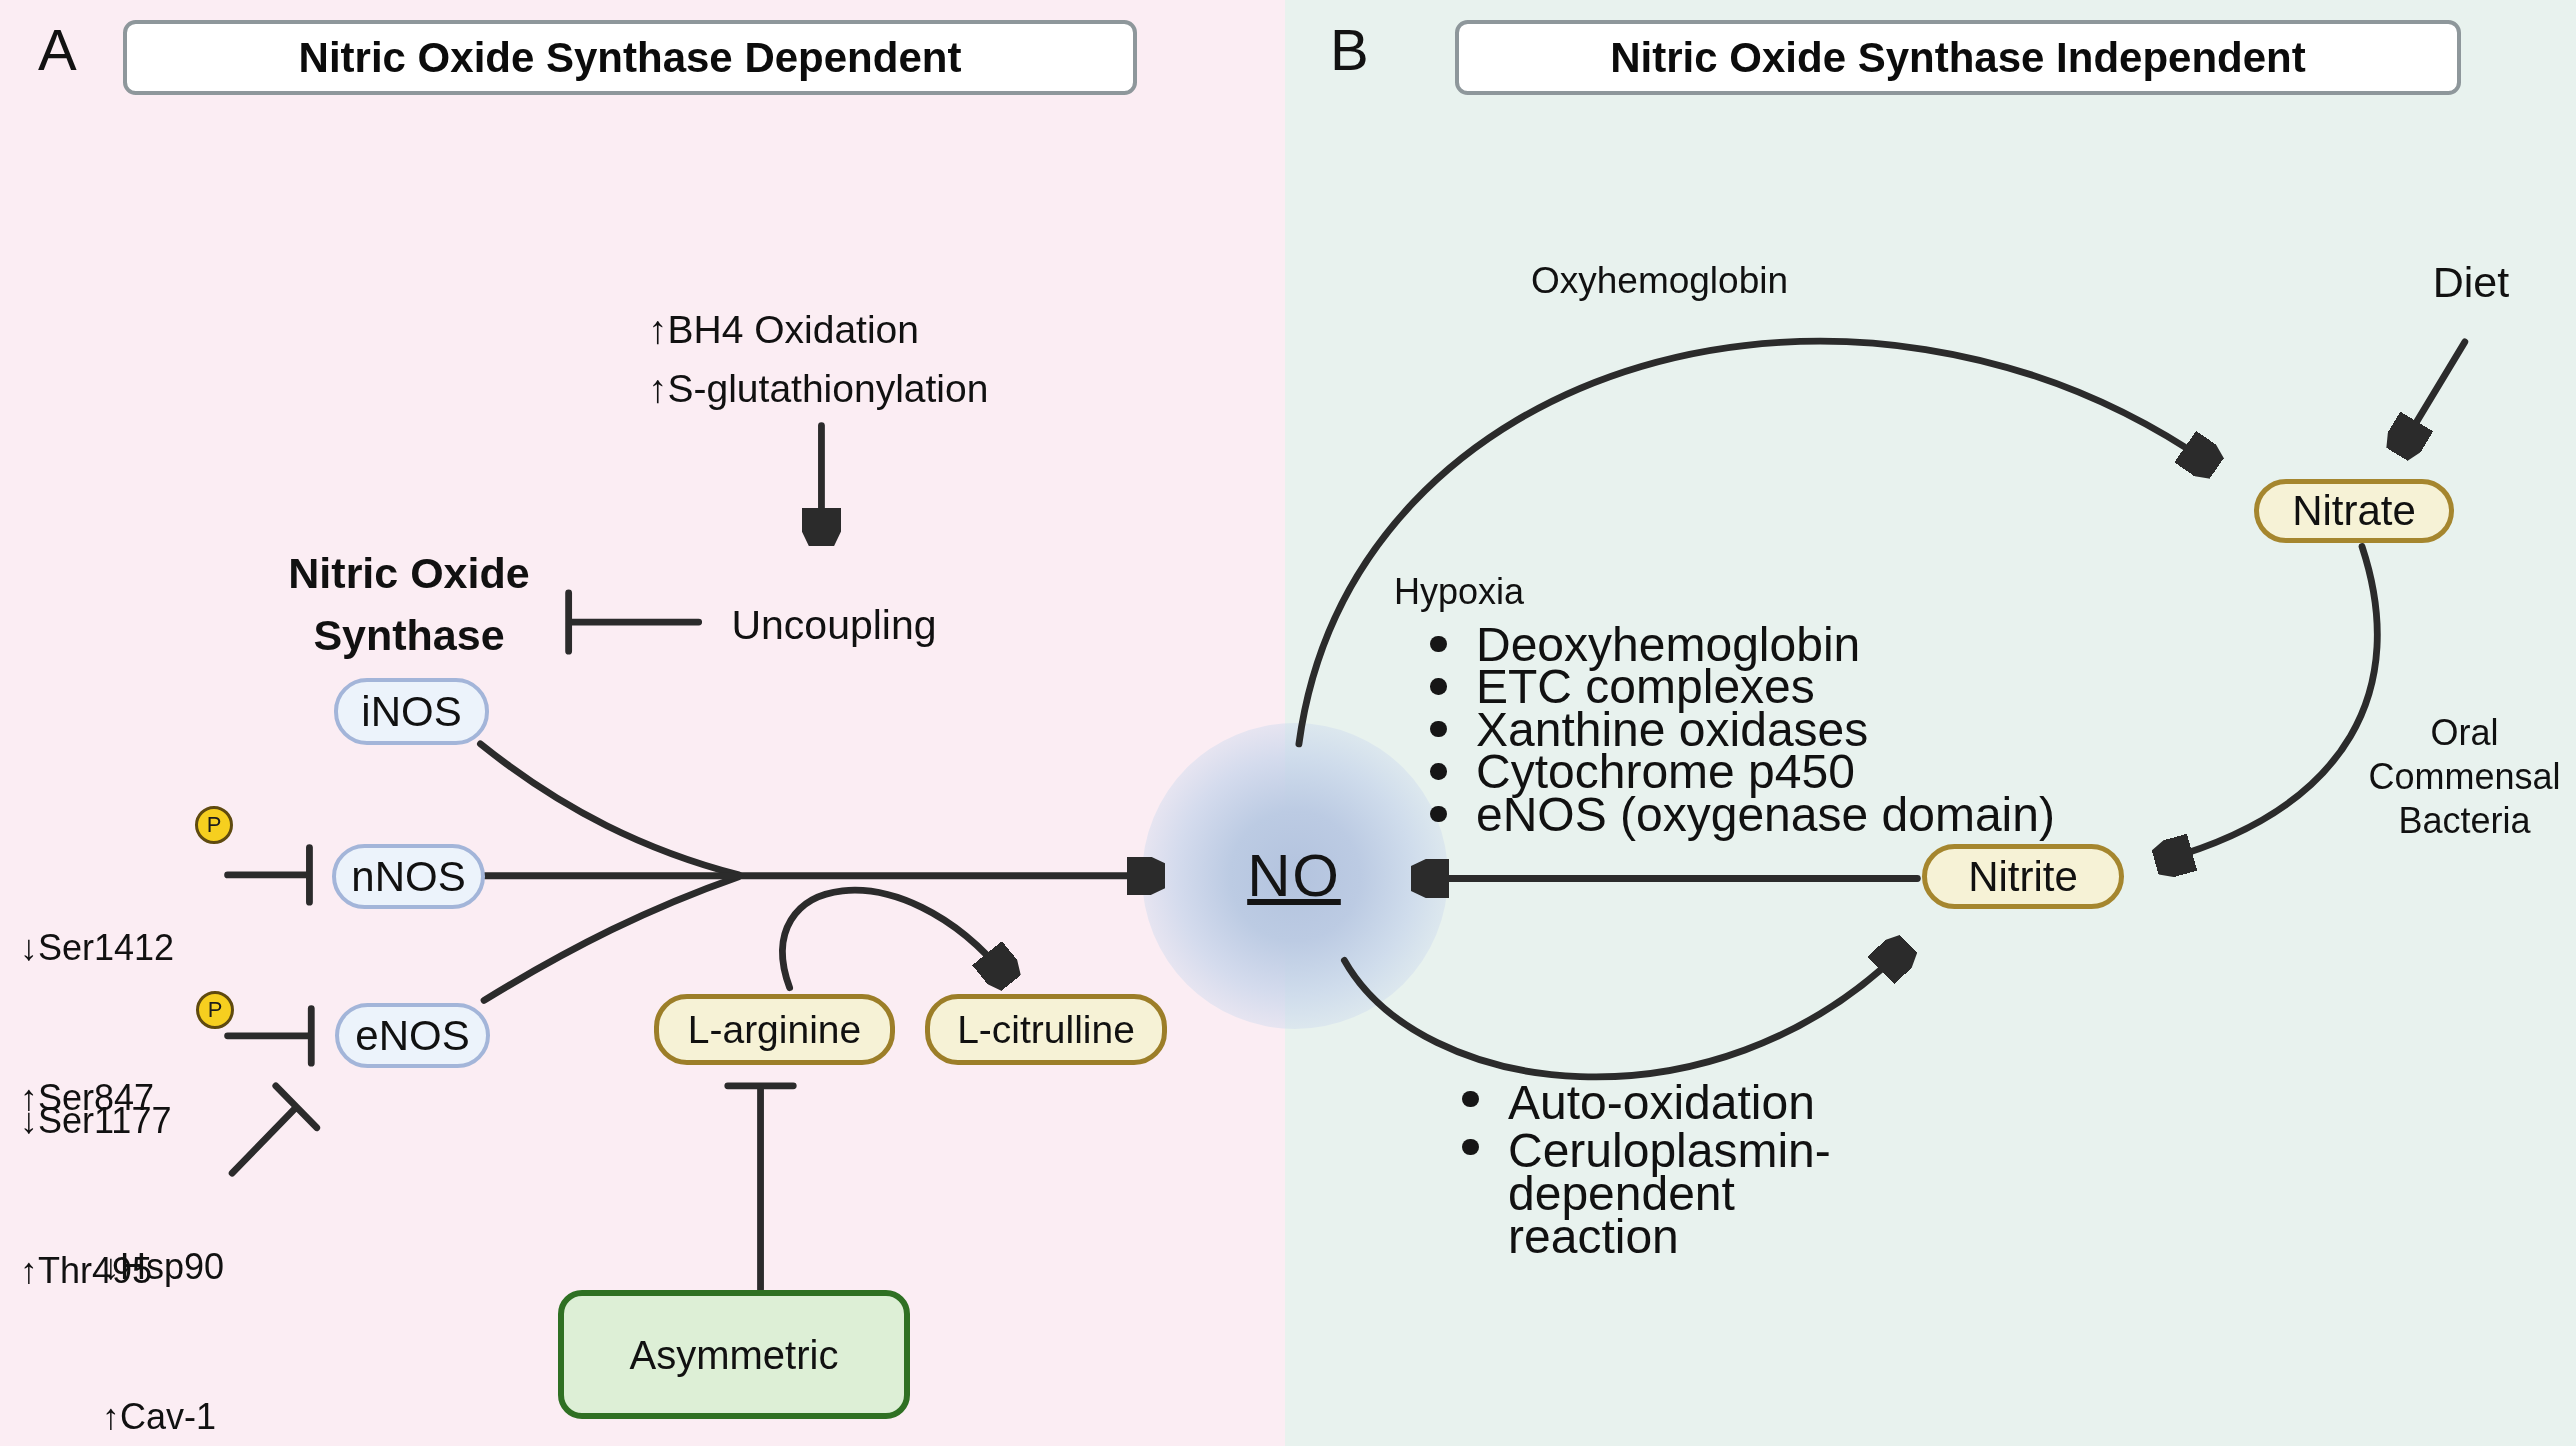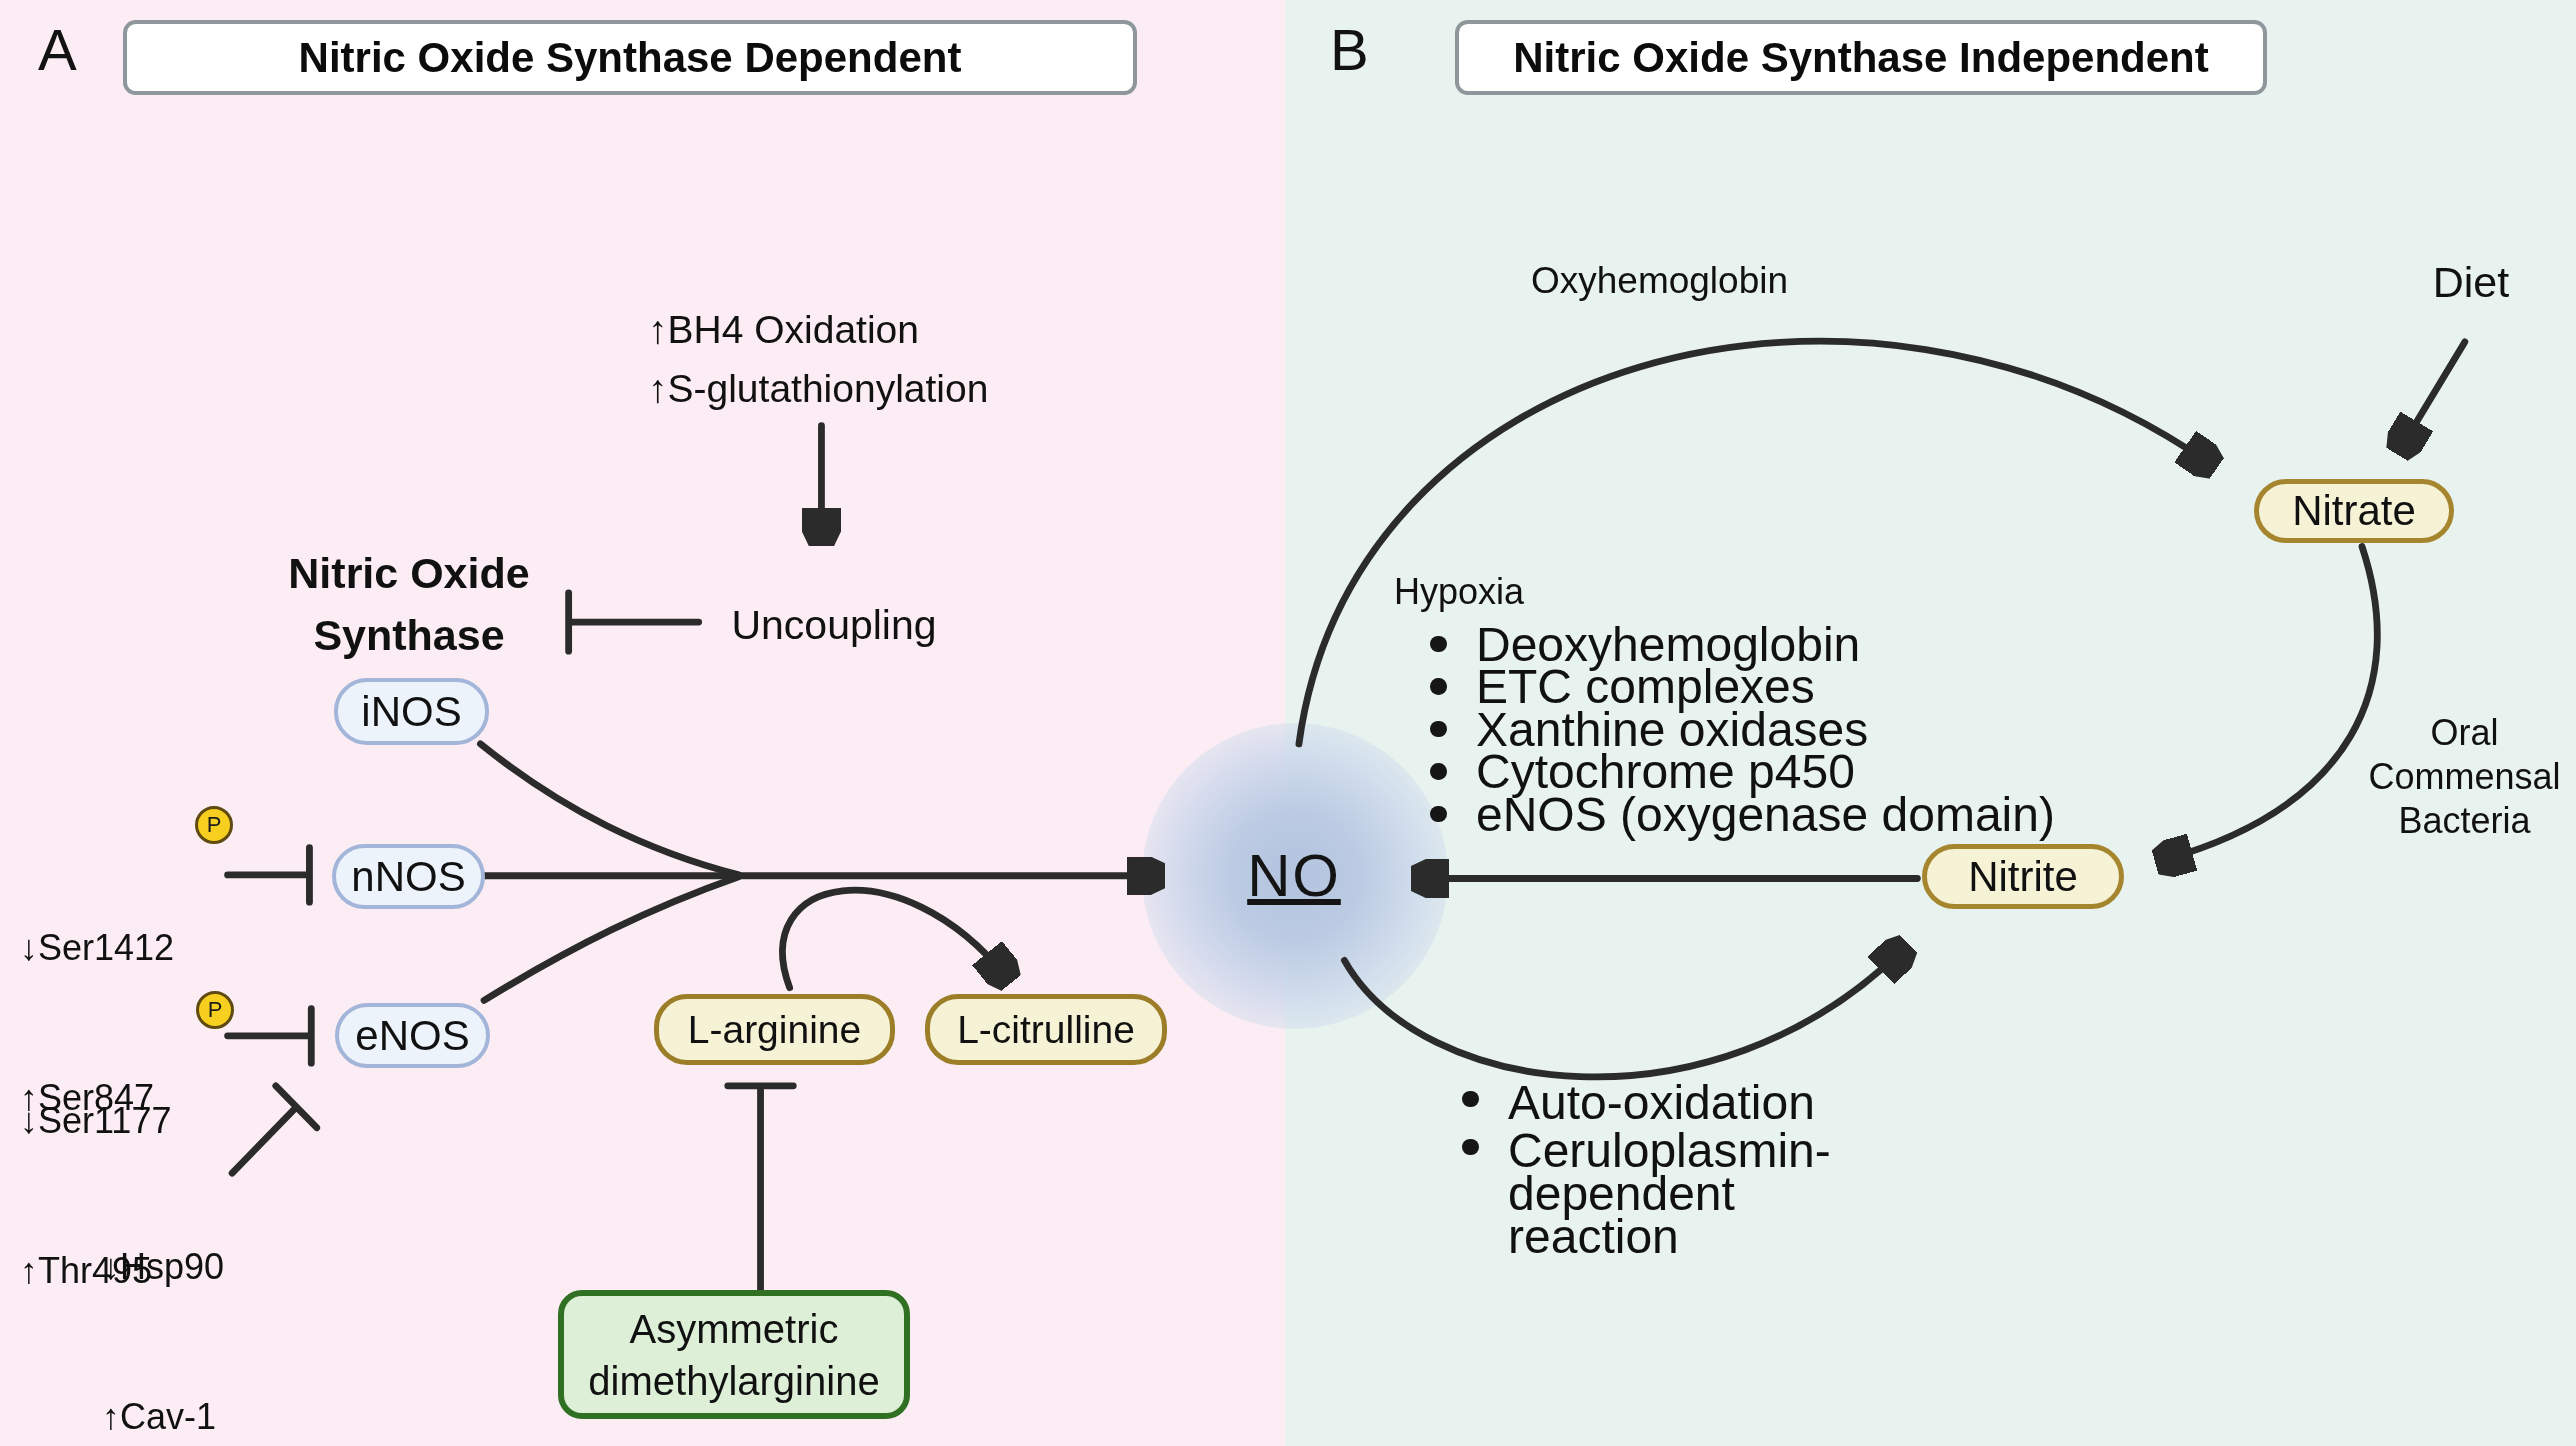--- a/index.html
+++ b/index.html
@@ -157,30 +157,29 @@
 
   <div class="abs pill pill-gold" style="left:654px;top:994px;width:241px;height:71px;">
     <span>L-arginine</span>
   </div>
   <div class="abs pill pill-gold" style="left:925px;top:994px;width:242px;height:71px;">
     <span>L-citrulline</span>
   </div>
 
   <div class="abs box-green" style="left:558px;top:1290px;width:352px;height:129px;">
     <div>Asymmetric</div>
-    <div>dimethylarginine</div>
   </div>
 
   <div class="abs no-text" style="left:1203px;top:841px;width:182px;text-decoration:underline;">
     <span>NO</span>
   </div>
 
   <div class="abs panel-letter" style="left:1330px;top:16.4px;">B</div>
 
-  <div class="abs title-box" style="left:1455px;top:20px;width:812px;height:75px;">
+  <div class="abs title-box" style="left:1455px;top:20px;width:1006px;height:75px;">
     <span>Nitric Oxide Synthase Independent</span>
   </div>
 
   <div class="abs plain-label" style="left:1514px;top:260px;width:291px;font-size:37px;">
     <span>Oxyhemoglobin</span>
   </div>
 
   <div class="abs plain-label" style="left:2412px;top:258px;width:118px;font-size:43px;">
     <span>Diet</span>
   </div>

